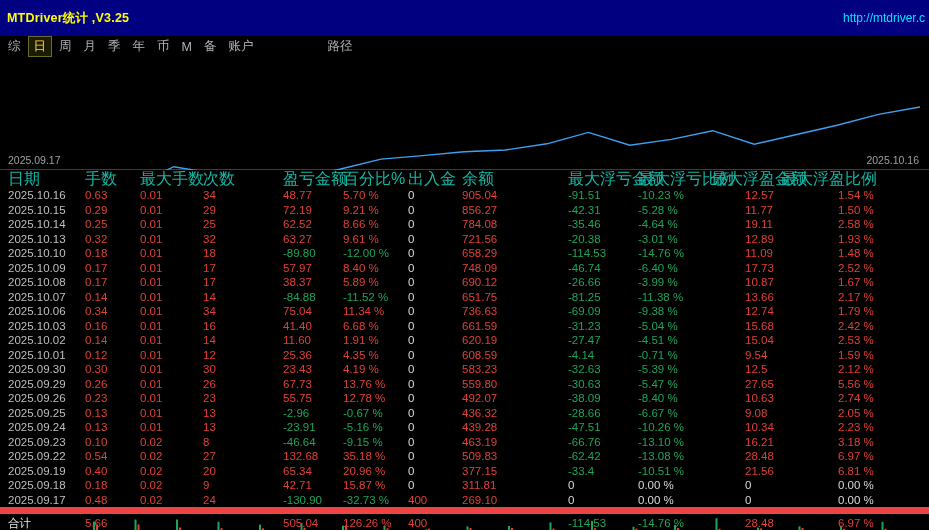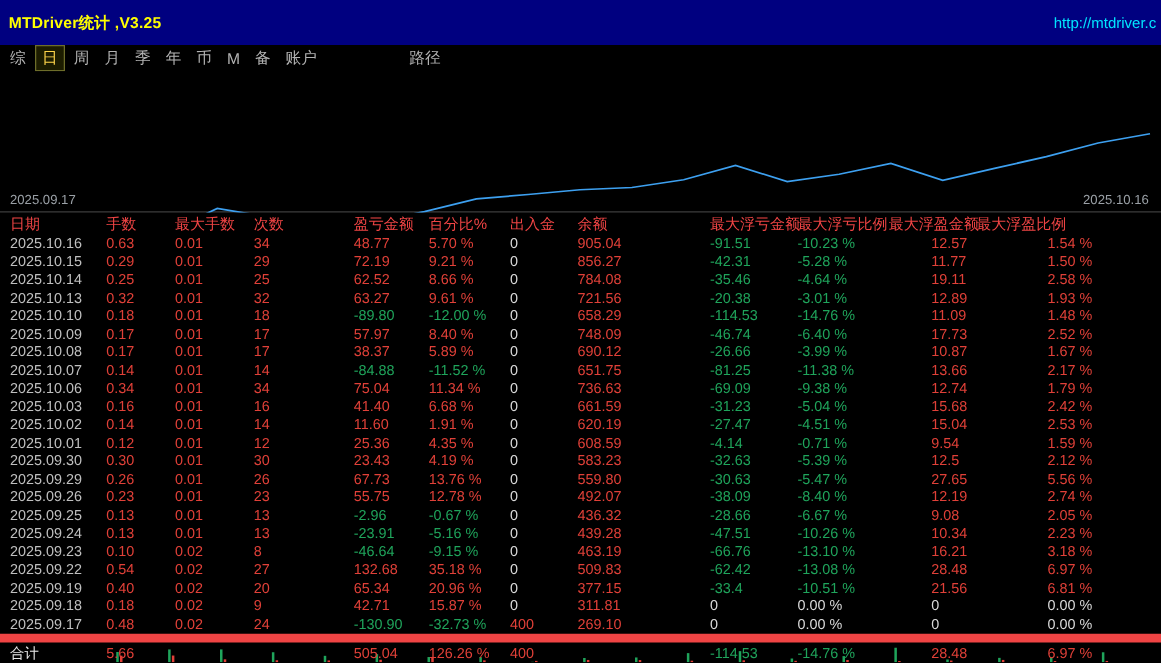--- a/index.html
+++ b/index.html
@@ -23,21 +23,21 @@
   .chart { position:relative; height:113px; border-bottom:1px solid #3c3c3c; background:#000; }
   .chart svg { position:absolute; left:0; top:0; }
   .chart .lbl { position:absolute; bottom:3px; font-size:10.5px; color:#9aa0a6; }
   .lbl.left { left:8px; }
   .lbl.right { right:10px; }
 
   
   .grid { display:grid;
           grid-template-columns:77px 55px 63px 80px 60px 65px 54px 106px 70px 107px 93px 1fr;
           padding-left:8px; }
-  .hdr { height:18px; line-height:18px; font-size:12px; color:#ef4444; }
+  .hdr { height:18px; line-height:18px; font-size:16px; color:#14b8a6; }
   .hdr span { white-space:nowrap; overflow:visible; }
   .hdr span:nth-child(11) { position:relative; left:-34px; }
   .hdr span:nth-child(12) { position:relative; left:-57px; }
   #rows { height:319px; overflow:hidden; }
   .trow { height:14.5px; line-height:14.5px; font-size:11.5px; }
   .trow span { white-space:nowrap; }
   .total { height:20px; line-height:19px; font-size:11.5px; border-top:7px solid #ef4444;
            position:relative; z-index:2; }
 
   .pos  { color:var(--red); }
@@ -297,21 +297,21 @@
         <span class="dim">2025.09.26</span>
         <span class="pos">0.23</span>
         <span class="pos">0.01</span>
         <span class="pos">23</span>
         <span class="pos">55.75</span>
         <span class="pos">12.78 %</span>
         <span class="zero">0</span>
         <span class="pos">492.07</span>
         <span class="neg">-38.09</span>
         <span class="neg">-8.40 %</span>
-        <span class="pos">12.19</span>
+        <span class="pos">10.63</span>
         <span class="pos">2.74 %</span>
       </div>
       <div class="grid trow">
         <span class="dim">2025.09.25</span>
         <span class="pos">0.13</span>
         <span class="pos">0.01</span>
         <span class="pos">13</span>
         <span class="neg">-2.96</span>
         <span class="neg">-0.67 %</span>
         <span class="zero">0</span>

